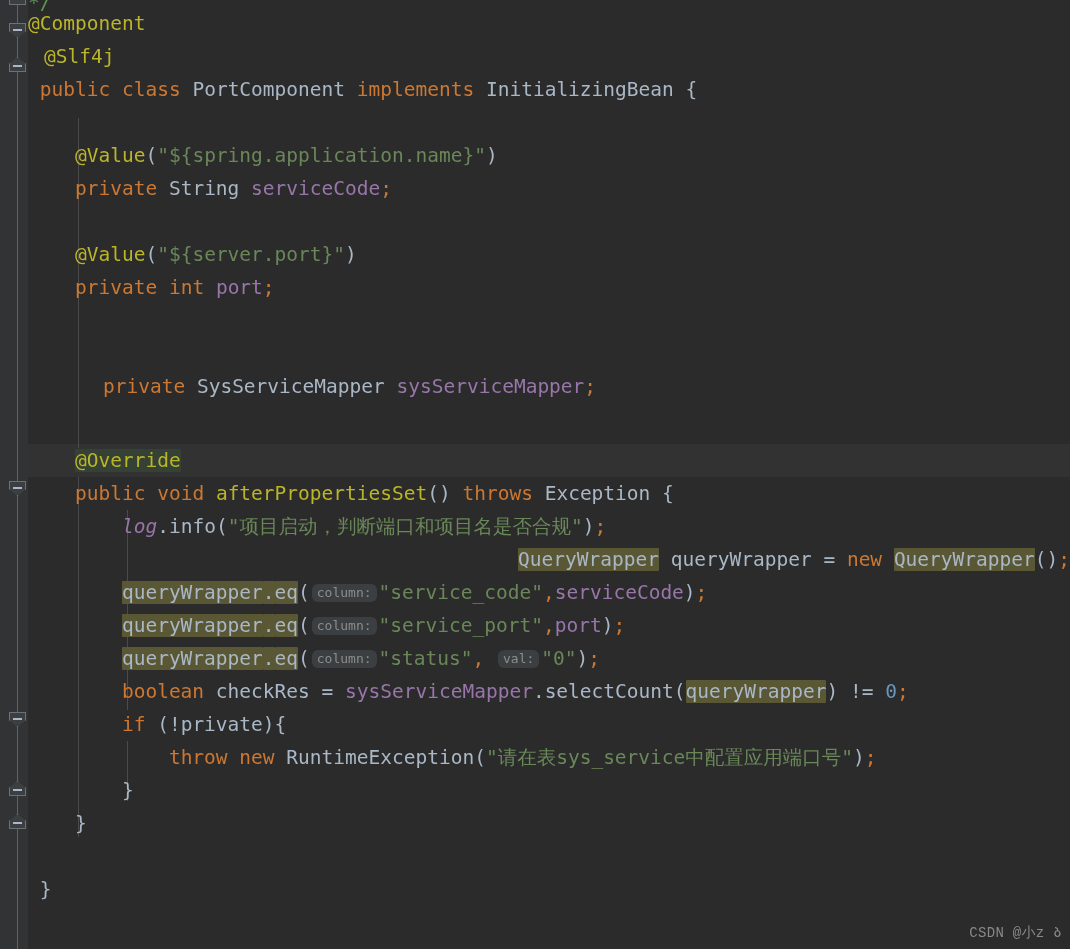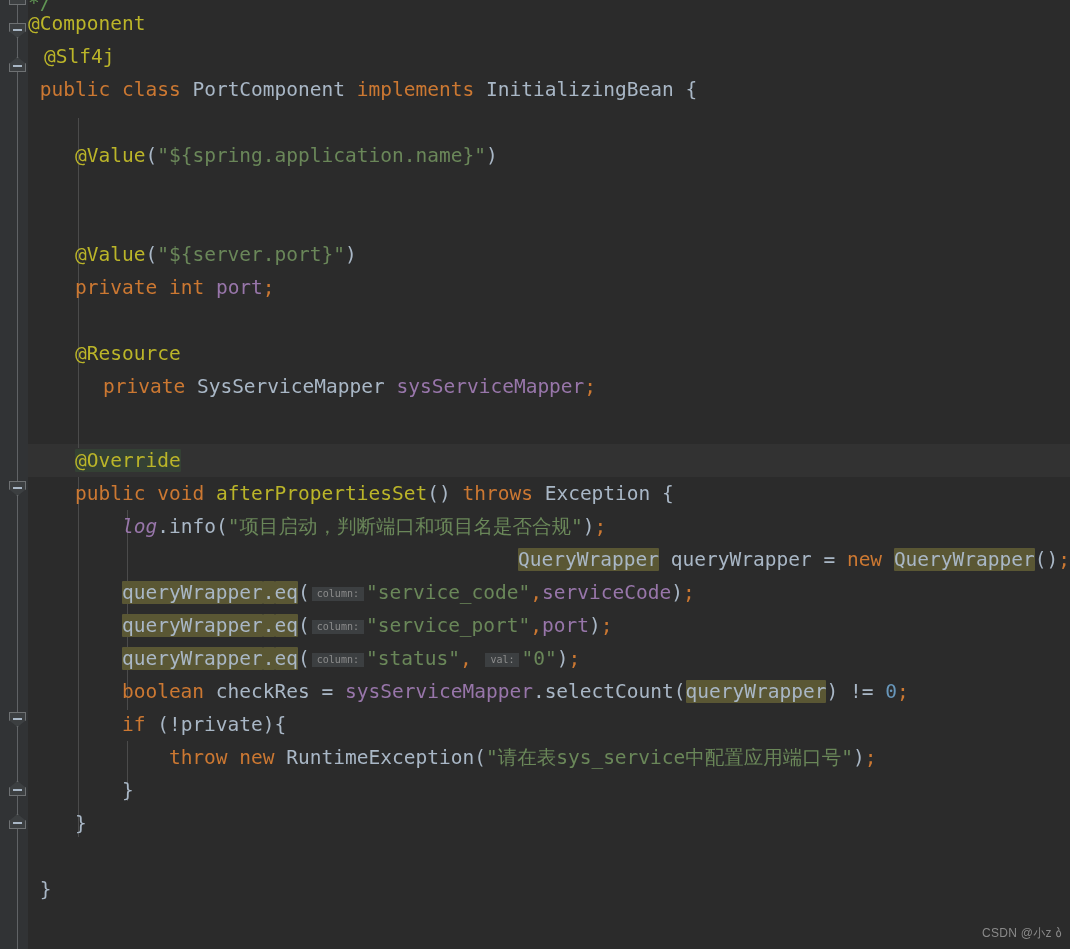--- a/index.html
+++ b/index.html
@@ -139,37 +139,37 @@
   
   .annohl {
     background: #344134;
     border-radius: 1px;
   }
 
   
   .hint {
     background: #3c3f41;
     color: #8c8c8c;
-    border-radius: 0;
-    font-size: 10px;
+    border-radius: 6px;
+    font-size: 13px;
     padding: 1px 5px 2px 5px;
     margin: 0 2px;
     position: relative;
     top: -2px;
     font-family: "DejaVu Sans Mono", "Liberation Mono", monospace;
   }
 
   
   #watermark {
     position: absolute;
     right: 8px;
     bottom: 7px;
     color: #8a8a8a;
-    font-size: 12px;
-    font-family: Liberation Sans, sans-serif;
+    font-size: 14px;
+    font-family: Liberation Mono, monospace;
     letter-spacing: 0.3px;
     white-space: nowrap;
   }
 </style>
 </head>
 <body>
 
 <div id="editor">
 
   <div class="caret-row" style="top:444px;"></div>
@@ -214,26 +214,26 @@
     <div class="line" style="top:-14px;"><span class="txt"><span class="cmt">*/</span></span></div>
 
     <div class="line" style="top:7px;"><span class="txt"><span class="anno">@Component</span></span></div>
 
     <div class="line" style="top:40px;margin-left:16px;"><span class="txt"><span class="anno">@Slf4j</span></span></div>
 
     <div class="line" style="top:73px;"><span class="txt"> <span class="kw">public</span> <span class="kw">class</span> <span class="type">PortComponent</span> <span class="kw">implements</span> <span class="type">InitializingBean</span> <span class="brace">{</span></span></div>
 
     <div class="line" style="top:139px;"><span class="txt">    <span class="anno">@Value</span><span class="punc">(</span><span class="str">"</span><span class="str">${spring.application.name}</span><span class="str">"</span><span class="punc">)</span></span></div>
 
+    <div class="line" style="top:172px;"><span class="txt">    <span class="kw">private</span> <span class="type">String</span> <span class="field">serviceCode</span><span class="semi">;</span></span></div>
 
     <div class="line" style="top:238px;"><span class="txt">    <span class="anno">@Value</span><span class="punc">(</span><span class="str">"</span><span class="str">${server.port}</span><span class="str">"</span><span class="punc">)</span></span></div>
 
     <div class="line" style="top:271px;"><span class="txt">    <span class="kw">private</span> <span class="kw">int</span> <span class="field">port</span><span class="semi">;</span></span></div>
 
-    <div class="line" style="top:337px;"><span class="txt">    <span class="anno">@Resource</span></span></div>
 
     <div class="line" style="top:370px;padding-left:28px;"><span class="txt">    <span class="kw">private</span> <span class="type">SysServiceMapper</span> <span class="field">sysServiceMapper</span><span class="semi">;</span></span></div>
 
     <div class="line" style="top:477px;"><span class="txt">    <span class="kw">public</span> <span class="kw">void</span> <span class="anno">afterPropertiesSet</span><span class="punc">()</span> <span class="kw">throws</span> <span class="type">Exception</span> <span class="brace">{</span></span></div>
 
     <div class="line" style="top:444px;"><span class="txt">    <span class="anno annohl">@Override</span></span></div>
 
     <div class="line" style="top:510px;"><span class="txt">        <span class="fieldi">log</span><span class="punc">.</span><span class="method">info</span><span class="punc">(</span><span class="str">"</span><span class="str cjk">项目启动，判断端口和项目名是否合规</span><span class="str">"</span><span class="punc">)</span><span class="semi">;</span></span></div>
 
     <div class="line" style="top:543px;text-align:right;"><span class="txt">        <span class="type occ">QueryWrapper</span> <span class="ident">queryWrapper</span> <span class="punc">=</span> <span class="kw">new</span> <span class="type occ">QueryWrapper</span><span class="punc">()</span><span class="semi">;</span></span></div>

